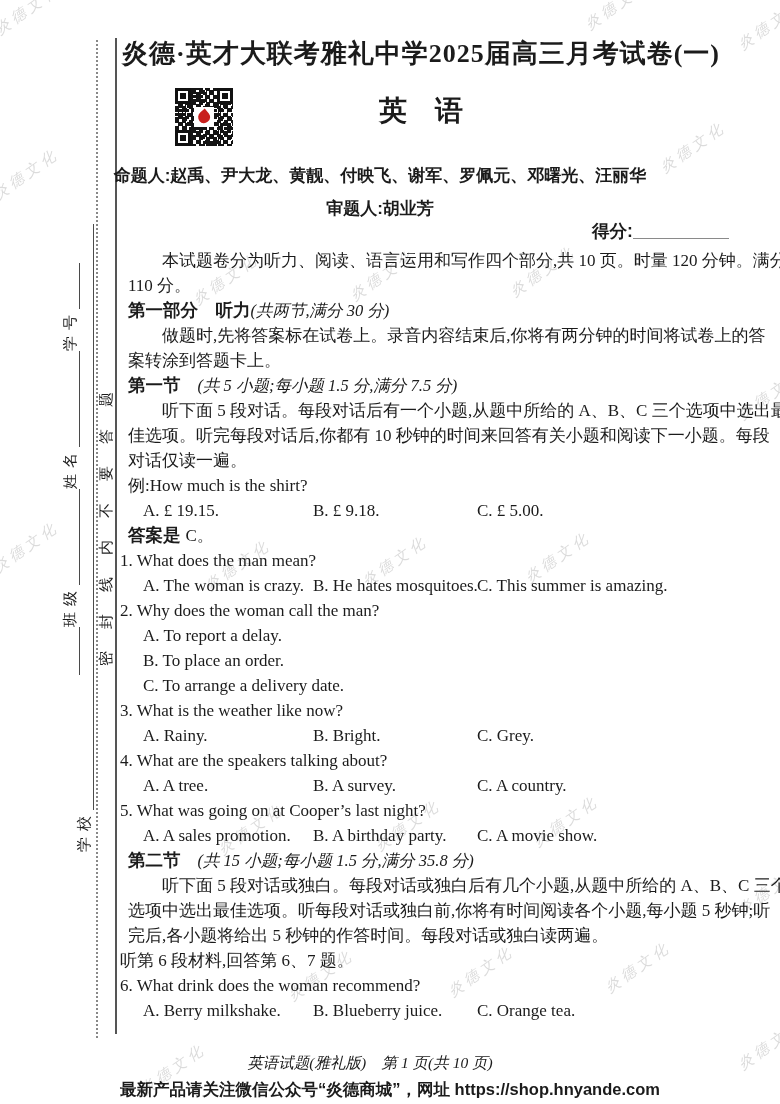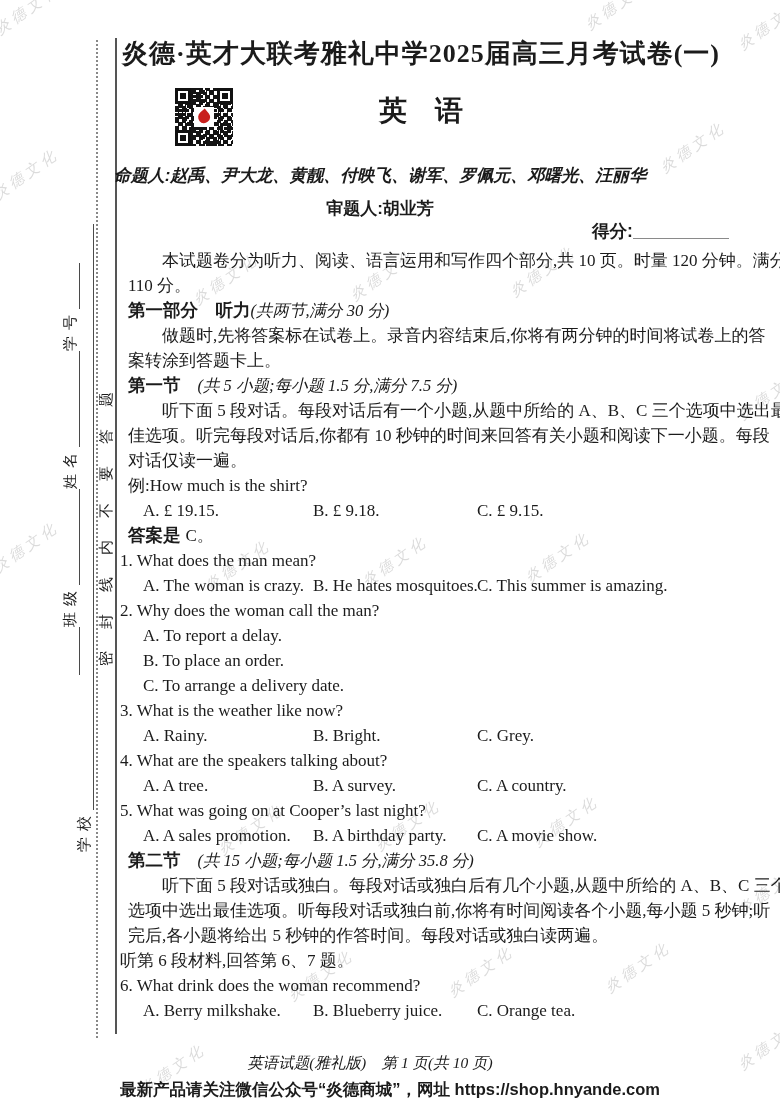--- a/index.html
+++ b/index.html
@@ -45,21 +45,21 @@
   }
   .exam-title .brand{}
   .subject{
     position:absolute;left:62px;top:92px;width:718px;
     text-align:center;font-size:28px;font-weight:bold;
     font-family:"Liberation Sans","DejaVu Sans",sans-serif;
   }
   .people{position:absolute;left:90px;width:580px;text-align:center;
     font-family:"Liberation Sans","DejaVu Sans",sans-serif;
     font-weight:bold;font-size:17px;white-space:nowrap;}
-  .setters{top:164px;font-style:italic;}
+  .setters{top:164px;}
   .reviewer{top:197px;}
   .score{position:absolute;left:592px;top:219px;font-size:17px;white-space:nowrap;}
   .score .hdr{font-family:"Liberation Sans","DejaVu Sans",sans-serif;font-weight:bold;}
   .score-blank{display:inline-block;width:96px;border-bottom:1px solid #8a8a8a;height:16px;vertical-align:-2px;}
   
   .qr{position:absolute;left:175px;top:88px;width:58px;height:58px;background:#fff;}
   .qr-noise{position:absolute;inset:0;
     background:
       repeating-conic-gradient(#141414 0% 25%, transparent 0% 50%) 0 0/7px 7px,
       repeating-conic-gradient(#141414 0% 25%, transparent 0% 50%) 3px 2px/9px 9px;}
@@ -166,21 +166,21 @@
     <div class="ln cjk-indent">做题时,先将答案标在试卷上。录音内容结束后,你将有两分钟的时间将试卷上的答</div>
     <div class="ln cjk">案转涂到答题卡上。</div>
 
     <div class="ln cjk"><span class="hdr">第一节</span>　<span class="paren">(共 5 小题;每小题 1.5 分,满分 7.5 分)</span></div>
 
     <div class="ln cjk-indent">听下面 5 段对话。每段对话后有一个小题,从题中所给的 A、B、C 三个选项中选出最</div>
     <div class="ln cjk">佳选项。听完每段对话后,你都有 10 秒钟的时间来回答有关小题和阅读下一小题。每段</div>
     <div class="ln cjk">对话仅读一遍。</div>
 
     <div class="ln cjk">例:How much is the shirt?</div>
-    <div class="ln opts"><span class="oA">A. £ 19.15.</span><span class="oB">B. £ 9.18.</span><span>C. £ 9.15.</span></div>
+    <div class="ln opts"><span class="oA">A. £ 19.15.</span><span class="oB">B. £ 9.18.</span><span>C. £ 5.00.</span></div>
     <div class="ln cjk ansline"><span class="hdr">答案是</span><span class="ansval">C。</span></div>
 
     <div class="ln">1. What does the man mean?</div>
     <div class="ln opts"><span class="oA">A. The woman is crazy.</span><span class="oB">B. He hates mosquitoes.</span><span>C. This summer is amazing.</span></div>
 
     <div class="ln">2. Why does the woman call the man?</div>
     <div class="ln stackopt">A. To report a delay.</div>
     <div class="ln stackopt">B. To place an order.</div>
     <div class="ln stackopt">C. To arrange a delivery date.</div>
 

